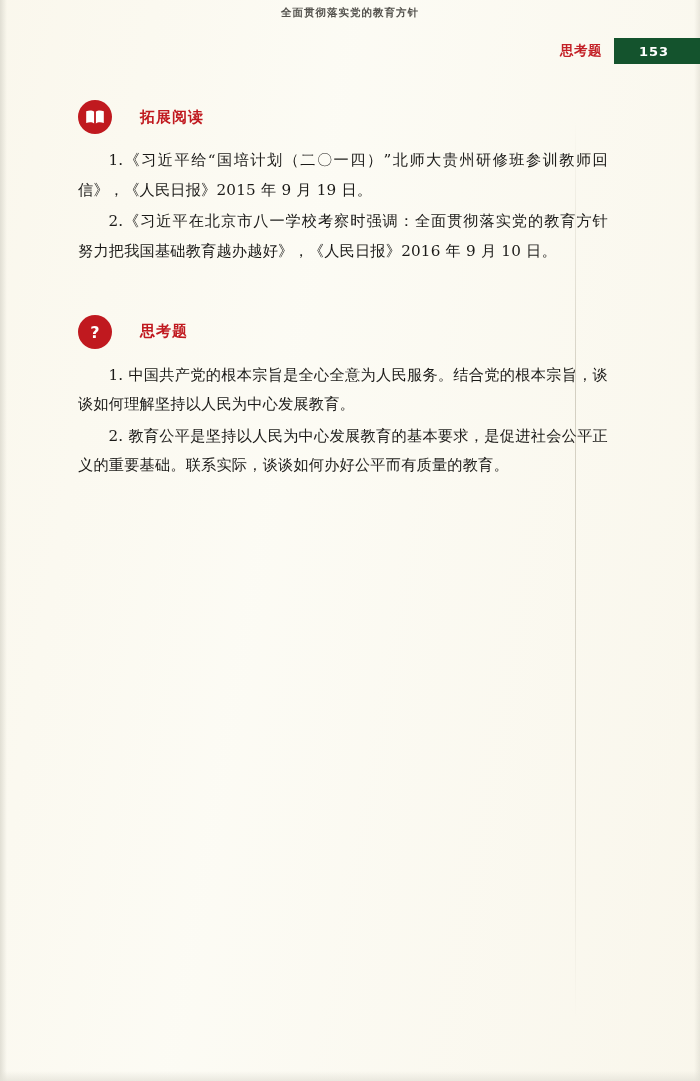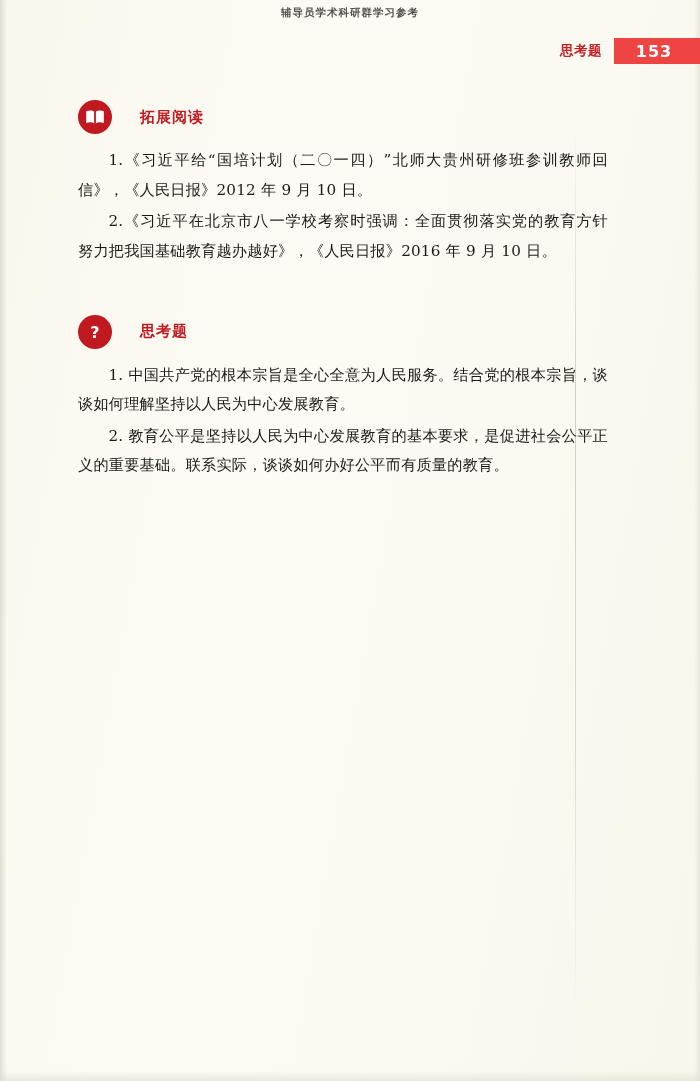--- a/index.html
+++ b/index.html
@@ -79,27 +79,27 @@
   }
   .runhead-title {
     color: #c32027;
     font-size: 13.5px;
     font-weight: bold;
     letter-spacing: .5px;
     align-self: center;
     margin-right: 12px;
   }
   .runhead-box {
-    background: #ef4444;
+    background: #14532d;
     color: #ffffff;
     width: 86px;
     display: flex;
     align-items: center;
     justify-content: center;
-    font-size: 16px;
+    font-size: 13px;
     font-weight: bold;
     font-family: "DejaVu Sans", "Liberation Sans", sans-serif;
     letter-spacing: 1px;
     padding-right: 6px;
     box-sizing: border-box;
   }
 
   
   .content {
     position: absolute;
@@ -151,41 +151,41 @@
 </style>
 </head>
 <body>
 
 <div class="page"></div>
 <div class="scan-edge-left"></div>
 <div class="scan-edge-right"></div>
 <div class="scan-edge-bottom"></div>
 <div class="fold-line"></div>
 
-<div class="watermark">辅导员学术科研群学习参考</div>
+<div class="watermark">全面贯彻落实党的教育方针</div>
 
 <div class="runhead">
   <div class="runhead-title">思考题</div>
   <div class="runhead-box">153</div>
 </div>
 
 <div class="content">
 
   <div class="section">
     <div class="section-head">
       <div class="badge">
         <svg width="20" height="16" viewBox="0 0 20 16" aria-hidden="true">
           <path d="M1.2 2.2 C4 1, 7.4 1.1, 9.2 2.6 L9.2 14.4 C7.4 13, 4 12.9, 1.2 14 Z" fill="#ffffff"></path>
           <path d="M18.8 2.2 C16 1, 12.6 1.1, 10.8 2.6 L10.8 14.4 C12.6 13, 16 12.9, 18.8 14 Z" fill="#ffffff"></path>
           <rect x="9.45" y="2.4" width="1.1" height="12" fill="#c0191f"></rect>
         </svg>
       </div>
       <div class="section-title">拓展阅读</div>
     </div>
-    <p class="para">1.《习近平给“国培计划（二〇一四）”北师大贵州研修班参训教师回信》，《人民日报》2012 年 9 月 10 日。</p>
+    <p class="para">1.《习近平给“国培计划（二〇一四）”北师大贵州研修班参训教师回信》，《人民日报》2015 年 9 月 19 日。</p>
     <p class="para">2.《习近平在北京市八一学校考察时强调：全面贯彻落实党的教育方针　努力把我国基础教育越办越好》，《人民日报》2016 年 9 月 10 日。</p>
   </div>
 
   <div class="gap-between-sections"></div>
 
   <div class="section">
     <div class="section-head">
       <div class="badge">
         <svg width="20" height="20" viewBox="0 0 20 20" aria-hidden="true">
           <text x="10" y="15.5" text-anchor="middle" font-family="DejaVu Sans, Liberation Sans, sans-serif" font-size="16" font-weight="bold" fill="#ffffff">?</text>

